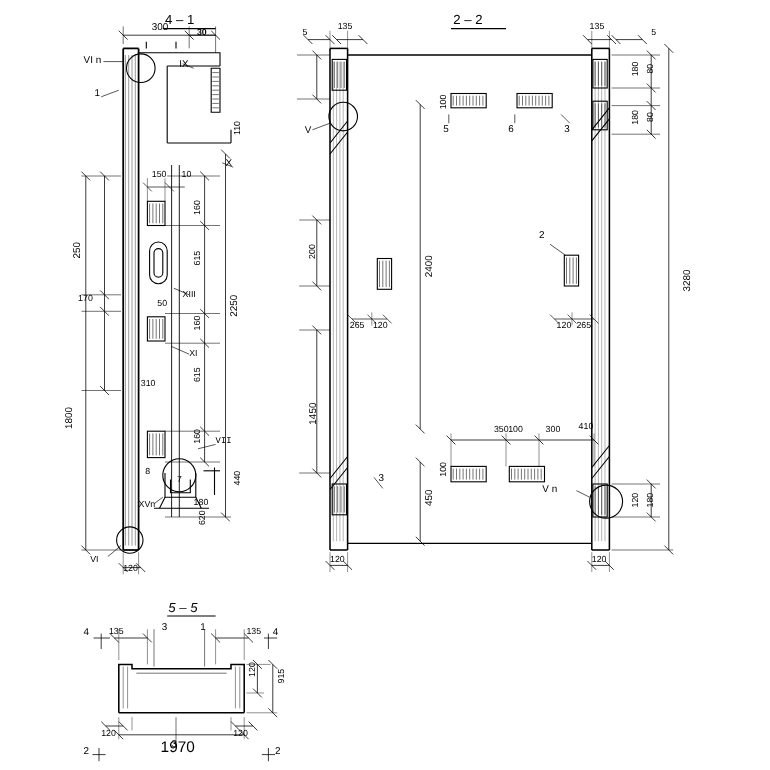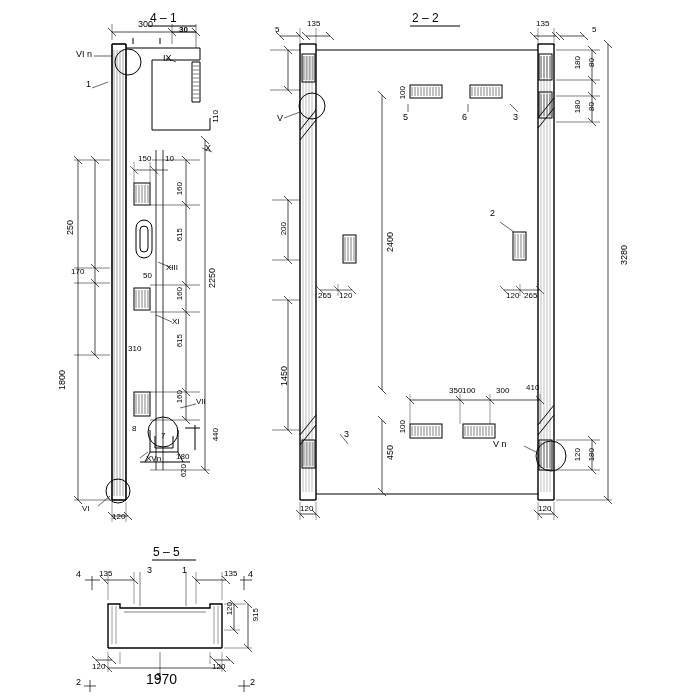--- a/index.html
+++ b/index.html
@@ -349,22 +349,22 @@
   <div class="lbl sm vrt" style="left:180px; top:464px;">620</div>
   <div class="lbl sm" style="left:112px; top:513px;">120</div>
 
   <div class="lbl vrt" style="left:66px; top:220px;">250</div>
   <div class="lbl sm" style="left:71px; top:268px;">170</div>
   <div class="lbl sm" style="left:128px; top:345px;">310</div>
   <div class="lbl vrt" style="left:58px; top:370px;">1800</div>
 
   <div class="lbl sm" style="left:166px; top:264px;">XIII</div>
   <div class="lbl sm" style="left:172px; top:318px;">XI</div>
-  <div class="lbl sm" style="left:196px; top:398px;">VII</div>
-  <div class="lbl sm" style="left:126px; top:455px;padding-left:20px;">XVn</div>
+  <div class="lbl sm" style="left:196px; top:398px;font-family:Liberation Mono, monospace;">VII</div>
+  <div class="lbl sm" style="left:126px; top:455px;">XVn</div>
   <div class="lbl sm" style="left:132px; top:425px;">8</div>
   <div class="lbl sm" style="left:161px; top:432px;">7</div>
   <div class="lbl sm" style="left:82px; top:505px;">VI</div>
 
   <div class="lbl big" style="left:412px; top:12px;">2 – 2</div>
 
   <div class="lbl sm" style="left:275px; top:26px;">5</div>
   <div class="lbl sm" style="left:307px; top:20px;">135</div>
   <div class="lbl sm" style="left:536px; top:20px;">135</div>
   <div class="lbl sm" style="left:592px; top:26px;">5</div>
@@ -396,21 +396,21 @@
   <div class="lbl sm" style="left:538px; top:505px;">120</div>
 
   <div class="lbl" style="left:277px; top:114px;">V</div>
   <div class="lbl" style="left:403px; top:113px;">5</div>
   <div class="lbl" style="left:462px; top:113px;">6</div>
   <div class="lbl" style="left:513px; top:113px;">3</div>
   <div class="lbl" style="left:490px; top:209px;">2</div>
   <div class="lbl" style="left:344px; top:430px;">3</div>
   <div class="lbl" style="left:493px; top:440px;">V n</div>
 
-  <div class="lbl big" style="left:153px; top:546px;">5 – 5</div>
+  <div class="lbl big" style="left:153px; top:546px;font-style:italic;">5 – 5</div>
 
   <div class="lbl sm" style="left:99px; top:570px;">135</div>
   <div class="lbl" style="left:147px; top:566px;">3</div>
   <div class="lbl" style="left:182px; top:566px;">1</div>
   <div class="lbl sm" style="left:224px; top:570px;">135</div>
 
   <div class="lbl" style="left:76px; top:570px;">4</div>
   <div class="lbl" style="left:248px; top:570px;">4</div>
   <div class="lbl" style="left:76px; top:678px;">2</div>
   <div class="lbl" style="left:250px; top:678px;">2</div>

